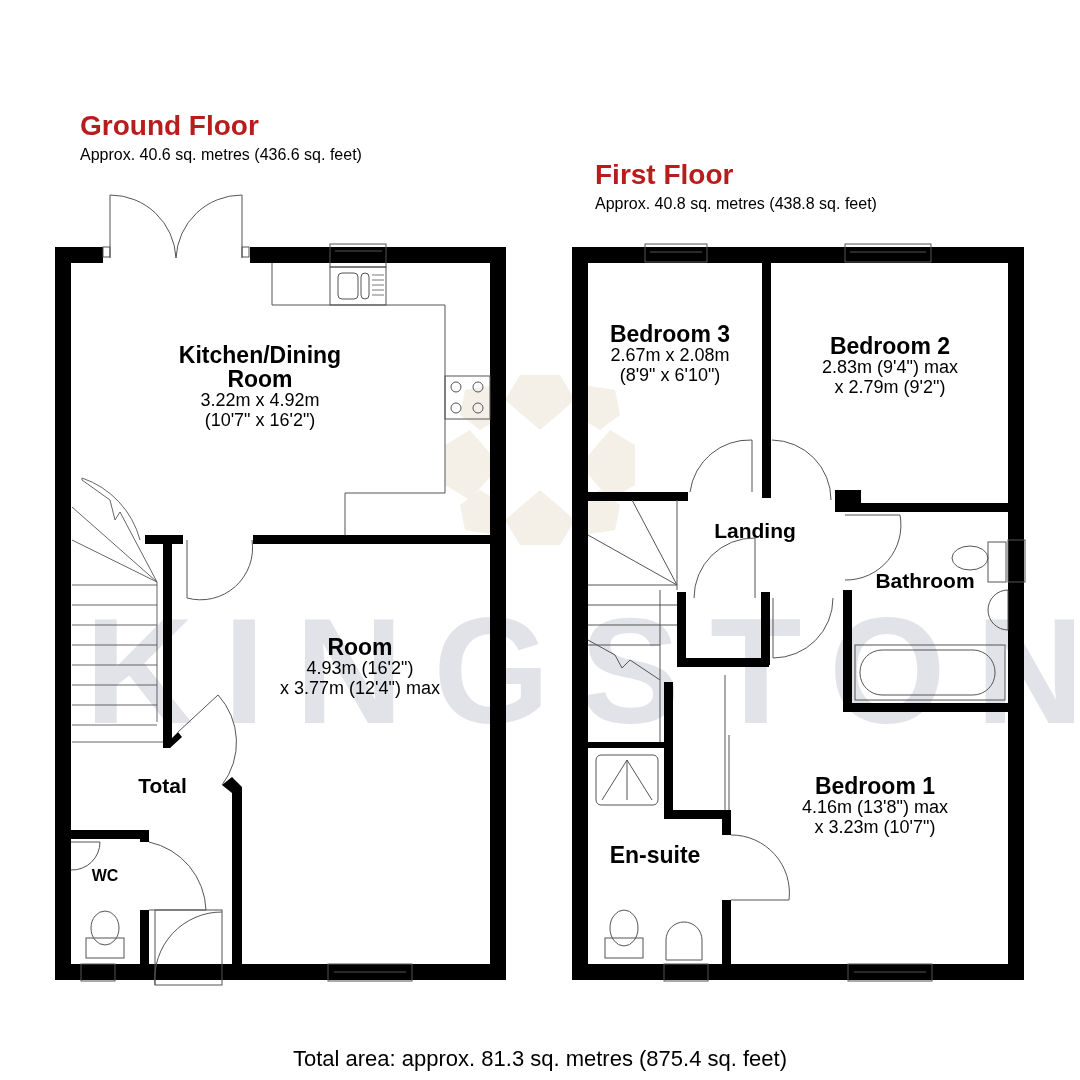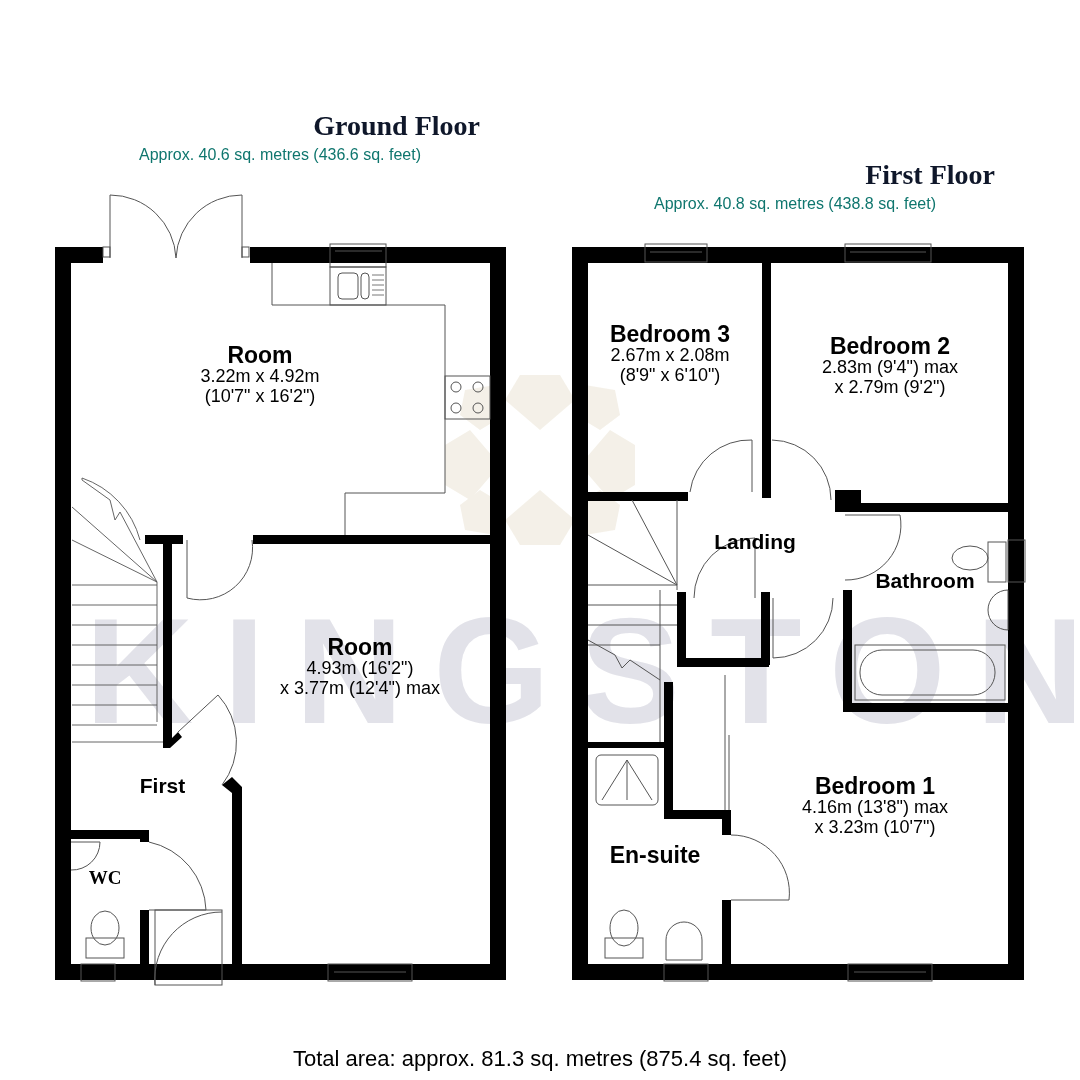--- a/index.html
+++ b/index.html
@@ -1,19 +1,19 @@
 <!DOCTYPE html>
 <html><head>
 <meta charset="utf-8">
 <style>
   html, body { margin: 0; padding: 0; background: #ffffff; }
   body { width: 1080px; height: 1080px; position: relative; overflow: hidden; font-family: "Liberation Sans", sans-serif; }
   #plan { position: absolute; left: 0; top: 0; width: 1080px; height: 1080px; }
-  .title { position: absolute; text-align: right; font-weight: bold; color: #0f172a; font-family: Liberation Serif, serif; }
-  .sub { position: absolute; text-align: center; color: #0f766e; font-size: 16px; }
+  .title { position: absolute; text-align: left; font-weight: bold; color: #b91c1c; }
+  .sub { position: absolute; color: #000000; font-size: 16px; }
   .lbl { position: absolute; text-align: center; color: #000; line-height: 1.05; }
   .lbl .n { font-weight: bold; font-size: 23px; display: block; }
   .lbl .d { font-size: 18px; display: block; line-height: 1.1; }
   .watermark { position: absolute; left: 85px; top: 585px; font-size: 150px; font-weight: bold; letter-spacing: 30px; color: #d9d9e2; opacity: 0.75; white-space: nowrap; }
   .total { position: absolute; left: 0; width: 1080px; top: 1046px; text-align: center; font-size: 22px; color: #000; }
 </style>
 </head>
 <body>
 
 <div class="watermark">KINGSTONS</div>
@@ -186,47 +186,48 @@
     <path d="M666,960 L666,940 A17,17 0 0 1 702,940 L702,960 Z"></path>
   </g>
 </svg>
 
 <div class="title" style="left:80px;width:400px;top:110px;font-size:28px;">Ground Floor</div>
 <div class="sub" style="left:80px;width:400px;top:146px;">Approx. 40.6 sq. metres (436.6 sq. feet)</div>
 <div class="title" style="left:595px;width:400px;top:159px;font-size:28px;">First Floor</div>
 <div class="sub" style="left:595px;width:400px;top:195px;">Approx. 40.8 sq. metres (438.8 sq. feet)</div>
 
 <div class="lbl" style="left:150px;width:220px;top:343px;">
+  <span class="n">Kitchen/Dining</span>
   <span class="n">Room</span>
   <span class="d">3.22m x 4.92m</span>
   <span class="d">(10'7" x 16'2")</span>
 </div>
 <div class="lbl" style="left:250px;width:220px;top:635px;">
   <span class="n">Room</span>
   <span class="d">4.93m (16'2")</span>
   <span class="d">x 3.77m (12'4") max</span>
 </div>
 <div class="lbl" style="left:120px;width:85px;top:775px;">
-  <span class="n" style="font-size:21px;">First</span>
+  <span class="n" style="font-size:21px;">Total</span>
 </div>
 <div class="lbl" style="left:70px;width:70px;top:868px;">
-  <span class="n" style="font-size:19px;font-family:Liberation Serif, serif;">WC</span>
+  <span class="n" style="font-size:16px;">WC</span>
 </div>
 
 <div class="lbl" style="left:585px;width:170px;top:322px;">
   <span class="n">Bedroom 3</span>
   <span class="d">2.67m x 2.08m</span>
   <span class="d">(8'9" x 6'10")</span>
 </div>
 <div class="lbl" style="left:780px;width:220px;top:334px;">
   <span class="n">Bedroom 2</span>
   <span class="d">2.83m (9'4") max</span>
   <span class="d">x 2.79m (9'2")</span>
 </div>
-<div class="lbl" style="left:700px;width:110px;top:531px;">
+<div class="lbl" style="left:700px;width:110px;top:520px;">
   <span class="n" style="font-size:21px;">Landing</span>
 </div>
 <div class="lbl" style="left:860px;width:130px;top:570px;">
   <span class="n" style="font-size:21px;">Bathroom</span>
 </div>
 <div class="lbl" style="left:770px;width:210px;top:774px;">
   <span class="n">Bedroom 1</span>
   <span class="d">4.16m (13'8") max</span>
   <span class="d">x 3.23m (10'7")</span>
 </div>

